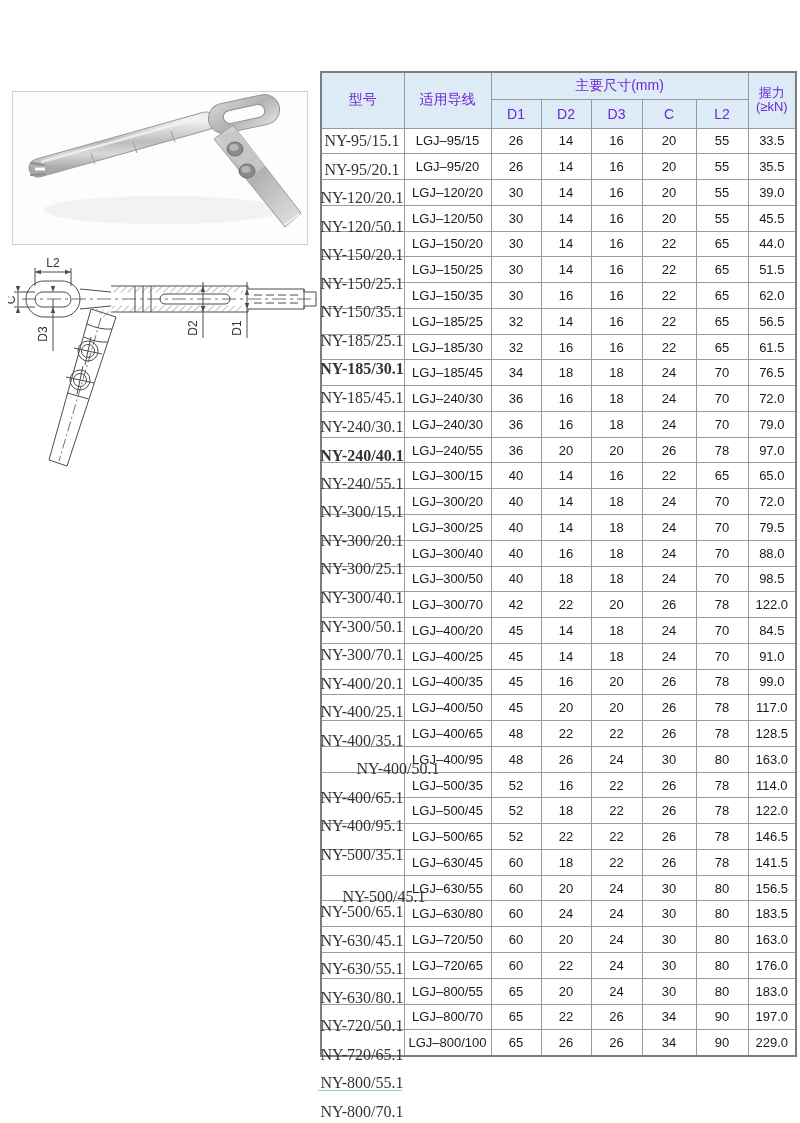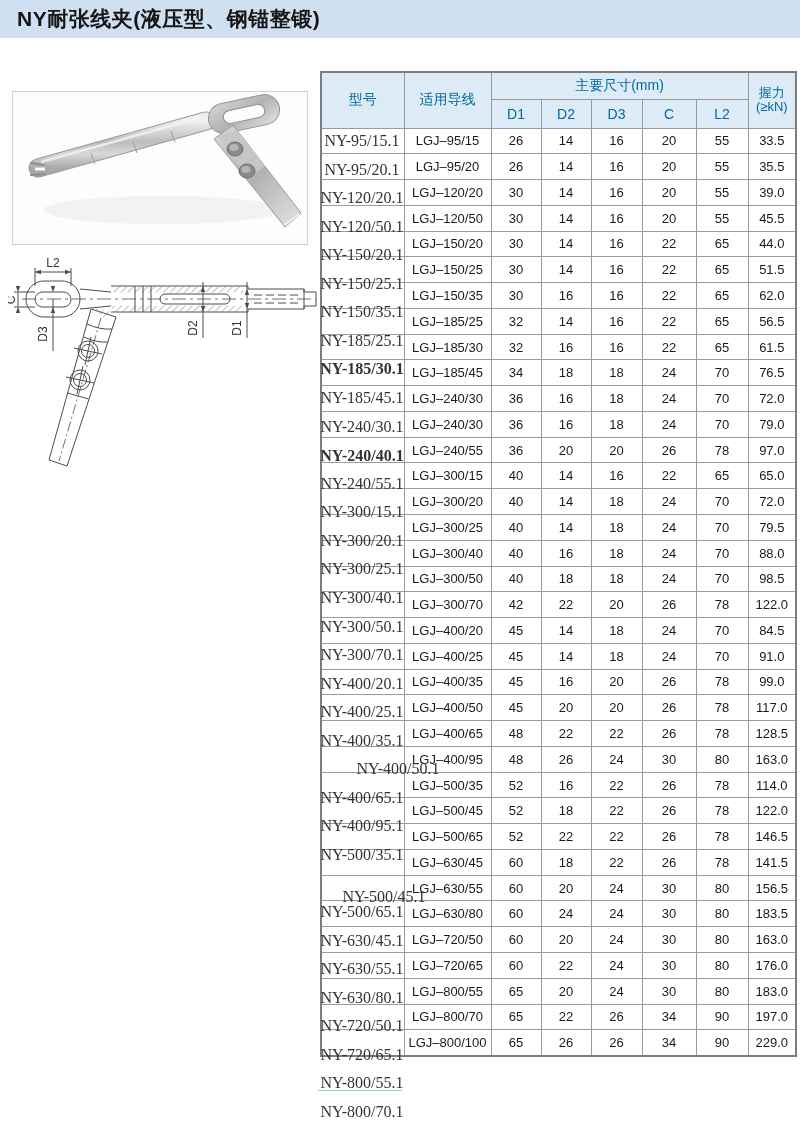--- a/index.html
+++ b/index.html
@@ -16,21 +16,21 @@
              border:1px solid #d2d2d2;background:#fdfdfd;}
 
   
   .drawing-box{position:absolute;left:8px;top:256px;width:312px;height:220px;}
 
   
   table.spec{position:absolute;left:320px;top:71px;width:475px;border-collapse:collapse;
              table-layout:fixed;background:#fff;border:2px solid #7d7d7d;}
   table.spec th, table.spec td{border:1px solid #9b9b9b;text-align:center;vertical-align:middle;
              padding:0;overflow:hidden;white-space:nowrap;}
-  table.spec thead th{background:#dcebf5;font-size:14px;font-weight:400;color:#0369a1;}
+  table.spec thead th{background:#dcebf5;font-size:14px;font-weight:400;color:#6d28d9;}
   table.spec thead tr.hrow1{height:27px;}
   table.spec thead tr.hrow2{height:29px;}
   table.spec thead .grip div{line-height:14px;font-size:13px;}
   table.spec tbody tr{height:25.78px;}
   table.spec tbody td{font-size:13px;color:#1a1a1a;}
 
   
   .model-overlay{position:absolute;left:320px;top:71px;width:84px;height:1052px;pointer-events:none;}
   .model-label{position:absolute;left:0;width:100%;text-align:center;
                font-family:"Liberation Serif", serif;font-size:16px;color:#333;line-height:16px;}
@@ -38,23 +38,20 @@
   
   .artifact-line{position:absolute;left:318px;top:1090px;width:84px;height:1px;background:#9fc4dd;}
 
   svg text{font-family:"Liberation Sans", sans-serif;}
 </style>
 </head>
 <body>
 
 <div id="page">
 
-  <div class="title-bar">
-    <h1>NY耐张线夹(液压型、钢锚整锻)</h1>
-  </div>
 
   <div class="photo-box">
     <svg width="294" height="152" viewBox="0 0 294 152">
       <defs>
         <linearGradient id="gm1" x1="0" y1="0" x2="0" y2="1">
           <stop offset="0" stop-color="#efefef"></stop>
             <stop offset=".45" stop-color="#bdbdbd"></stop>
           <stop offset=".7" stop-color="#d9d9d9"></stop>
             <stop offset="1" stop-color="#a8a8a8"></stop>
         </linearGradient>

